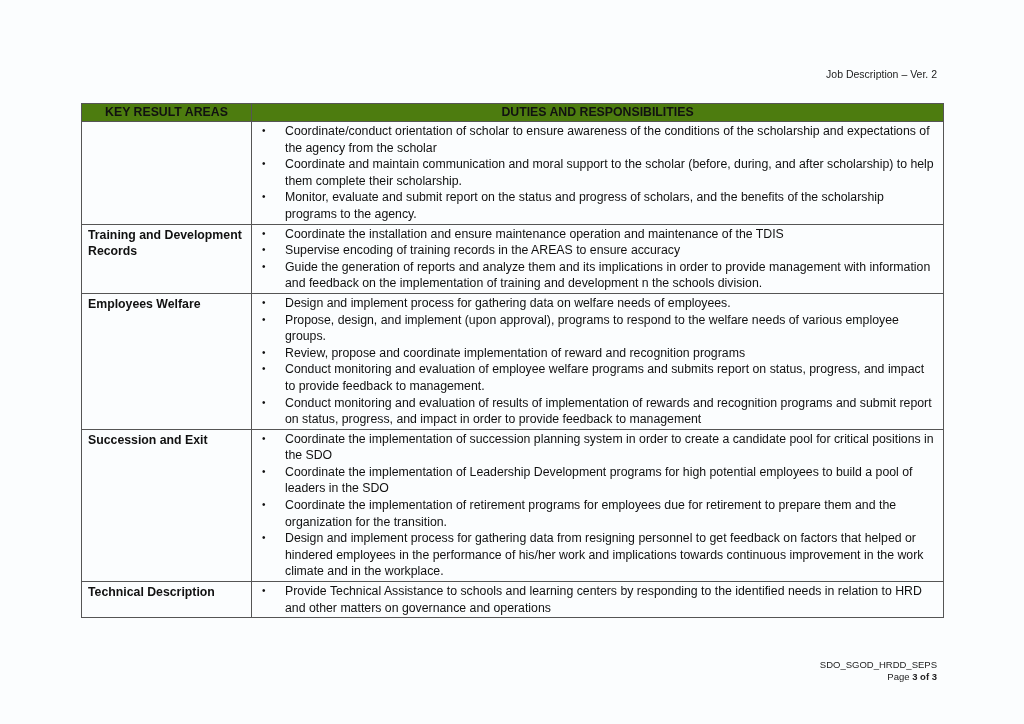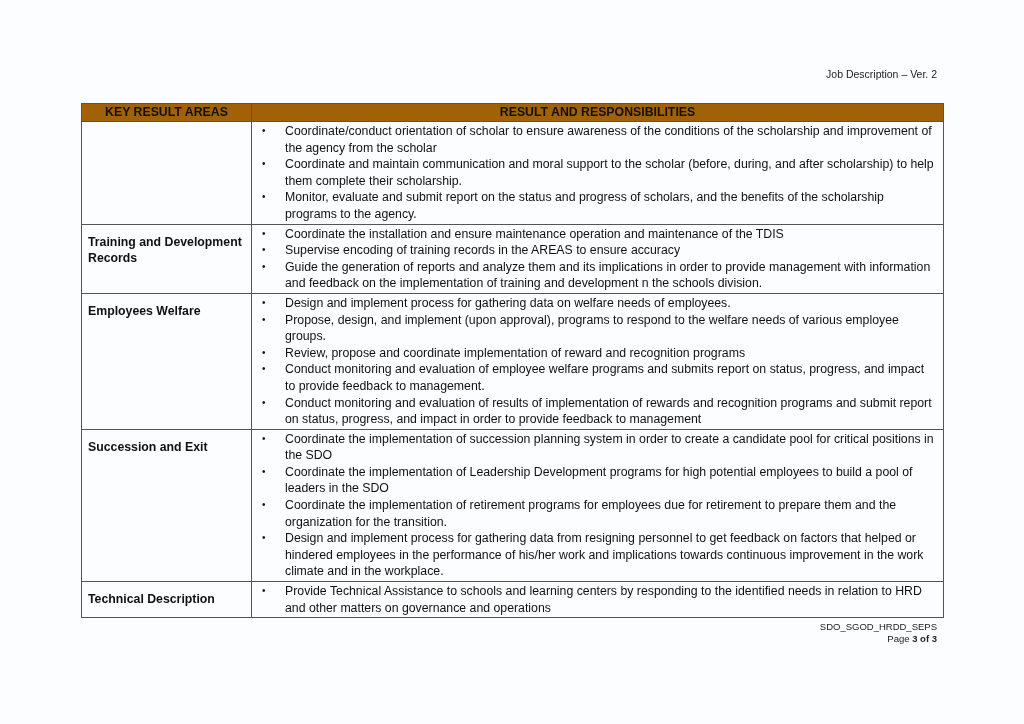--- a/index.html
+++ b/index.html
@@ -28,32 +28,32 @@
     width: 863px;
     border-collapse: collapse;
     font-size: 12.3px;
     line-height: 16.6px;
   }
   table.jd th, table.jd td {
     border: 1.3px solid #555;
     vertical-align: top;
   }
   table.jd th {
-    background: #a16207;
+    background: #4d7c0f;
     font-weight: bold;
     text-align: center;
     height: 17px;
     padding: 0 4px;
     line-height: 17px;
     font-size: 12.3px;
   }
   table.jd th.col1 { width: 160px; }
   td.kra {
     font-weight: bold;
-    padding: 9px 6px 0 6px;
+    padding: 2px 6px 0 6px;
     width: 157px;
   }
   td.duties {
     padding: 1px 6px 1px 0;
   }
   ul.dlist {
     list-style: none;
     margin: 0;
     padding: 0 0 0 33px;
   }
@@ -61,46 +61,46 @@
     position: relative;
   }
   ul.dlist li .bullet {
     position: absolute;
     left: -23px;
     top: 0;
     font-size: 10px;
   }
   .footer-right {
     position: absolute;
-    top: 621px;
+    top: 659px;
     right: 87px;
     text-align: right;
     font-size: 9.5px;
     line-height: 11.5px;
     color: #222;
   }
 </style>
 </head>
 <body>
 
 <div class="header-right">Job Description – Ver. 2</div>
 
 <table class="jd">
   <thead>
     <tr>
       <th class="col1">KEY RESULT AREAS</th>
-      <th>RESULT AND RESPONSIBILITIES</th>
+      <th>DUTIES AND RESPONSIBILITIES</th>
     </tr>
   </thead>
   <tbody id="table-body">
       <tr>
         <td class="kra"></td>
         <td class="duties">
           <ul class="dlist">
-            <li><span class="bullet">•</span><span>Coordinate/conduct orientation of scholar  to ensure awareness of the conditions of the scholarship and improvement of the agency from the scholar</span></li>
+            <li><span class="bullet">•</span><span>Coordinate/conduct orientation of scholar  to ensure awareness of the conditions of the scholarship and expectations of the agency from the scholar</span></li>
             <li><span class="bullet">•</span><span>Coordinate and maintain communication and moral support to the scholar (before, during, and after scholarship) to help them complete their scholarship.</span></li>
             <li><span class="bullet">•</span><span>Monitor, evaluate and submit report on the status and progress of scholars, and the  benefits of the scholarship programs to the agency.</span></li>
           </ul>
         </td>
       </tr>
       <tr>
         <td class="kra">Training and Development Records</td>
         <td class="duties">
           <ul class="dlist">
             <li><span class="bullet">•</span><span>Coordinate the installation and ensure maintenance operation and maintenance of the TDIS</span></li>

